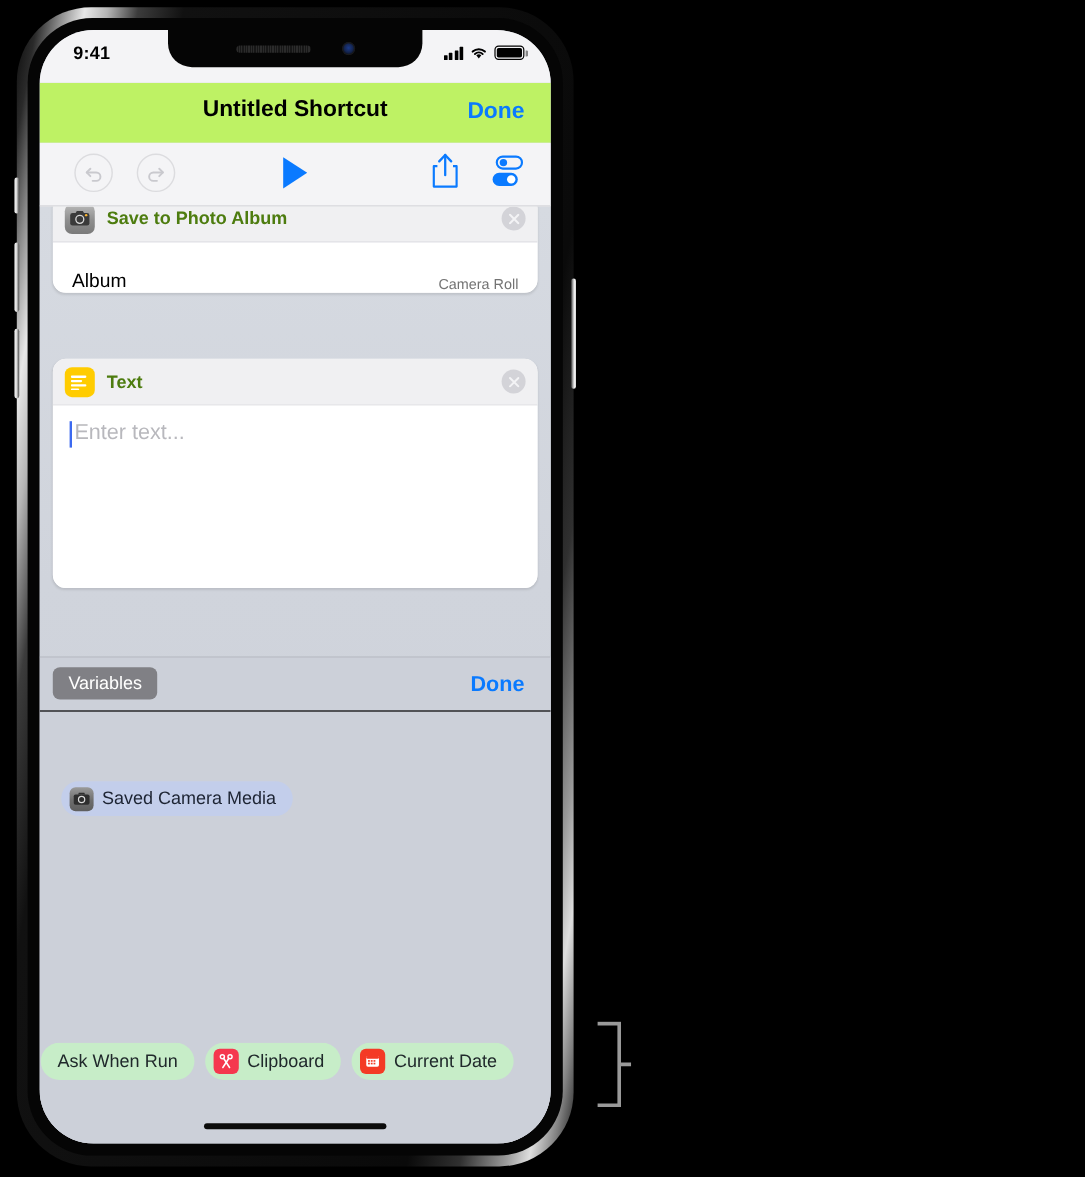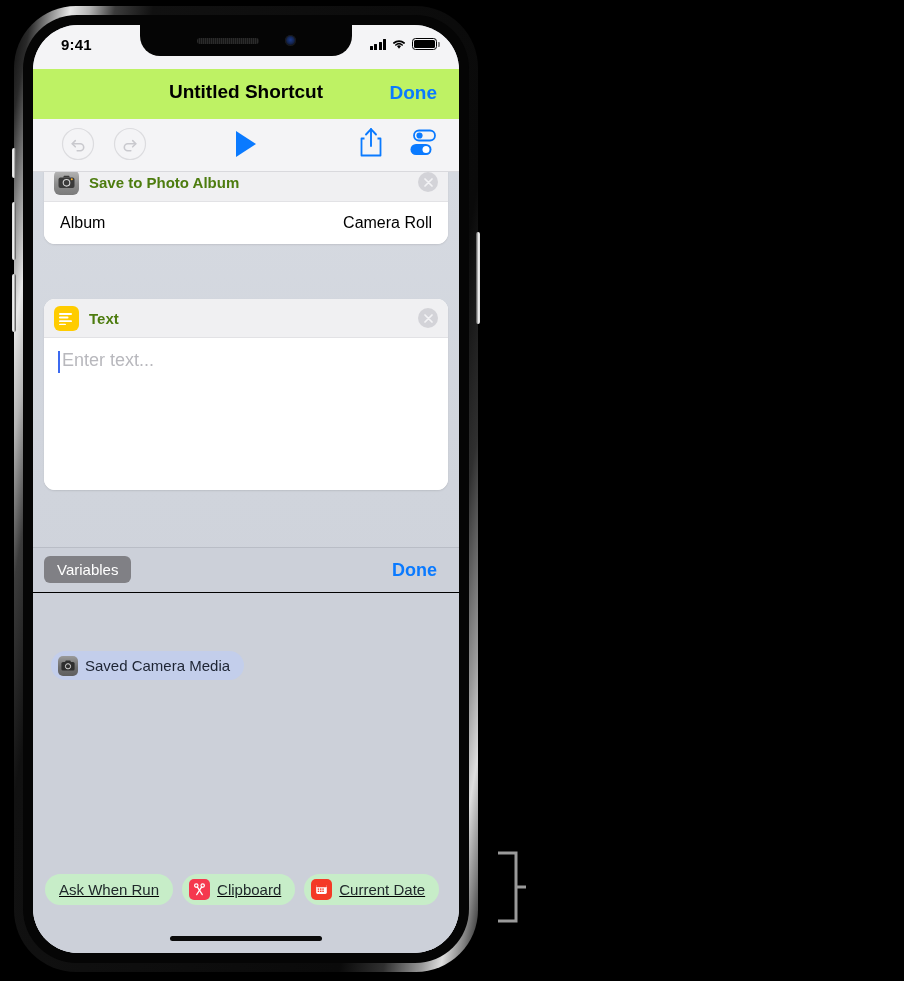--- a/index.html
+++ b/index.html
@@ -224,27 +224,27 @@
     width: 20px; height: 20px;
     border-radius: 50%;
     background: #d3d3d8;
     display: flex; align-items: center; justify-content: center;
   }
   .card-close svg { display: block; }
 
   .param-row {
     height: 42px;
     display: flex;
-    align-items: center;
+    align-items: flex-end;
     padding: 0 16px;
     justify-content: space-between;
     background: #fff;
   }
   .param-label { font-size: 16px; color: #000; }
-  .param-value { font-size: 16px; color: #000000; }
+  .param-value { font-size: 12px; color: #737373; }
 
   .text-body {
     background: #fff;
     height: 141px;
     padding: 11px 14px 0 14px;
     position: relative;
   }
   #text-caret {
     position: absolute;
     left: 14px; top: 13px;
@@ -323,25 +323,24 @@
   }
   #saved-photo-pill .label { font-size: 15px; color: #1d2433; }
 
   
   #suggestion-bar {
     position: absolute;
     left: 0; right: 0;
     bottom: 48px;
     height: 36px;
     display: flex;
-    align-items: flex-end;
+    align-items: flex-start;
     gap: 9px;
-    padding-left: 12px;
+    padding-left: 1px;
     overflow: hidden;
-    text-decoration: underline;
   }
   .suggest-pill {
     background: #c7edc8;
     border-radius: 16px;
     height: 31px;
     display: flex;
     align-items: center;
     padding: 0 14px;
     flex: 0 0 auto;
     white-space: nowrap;

